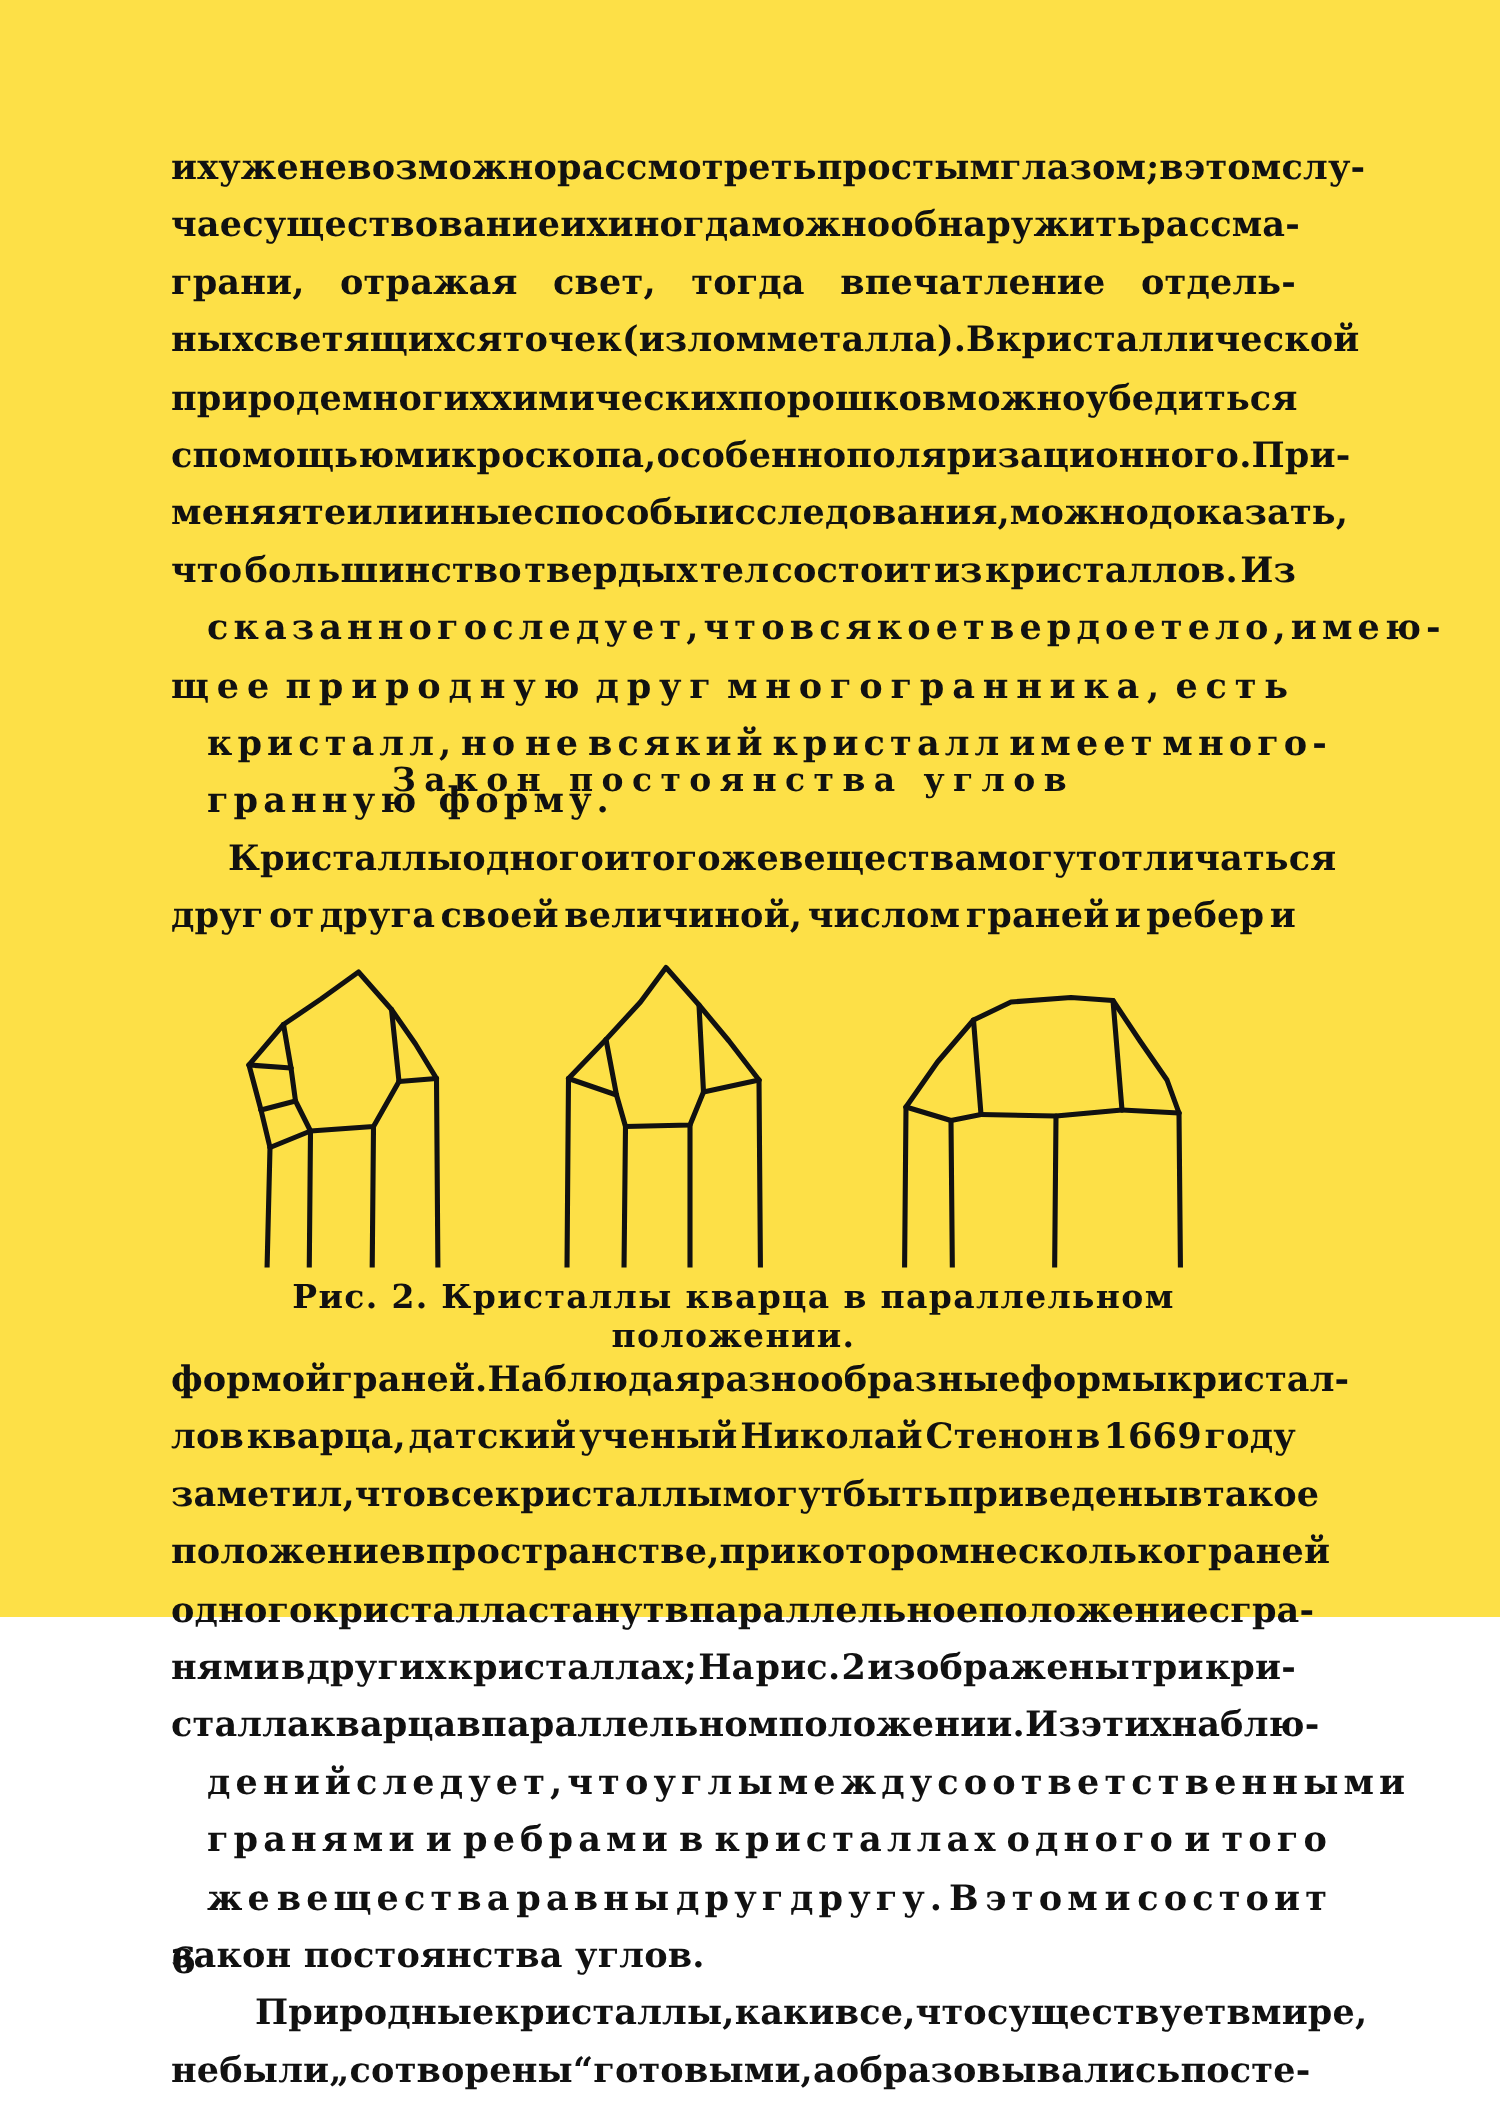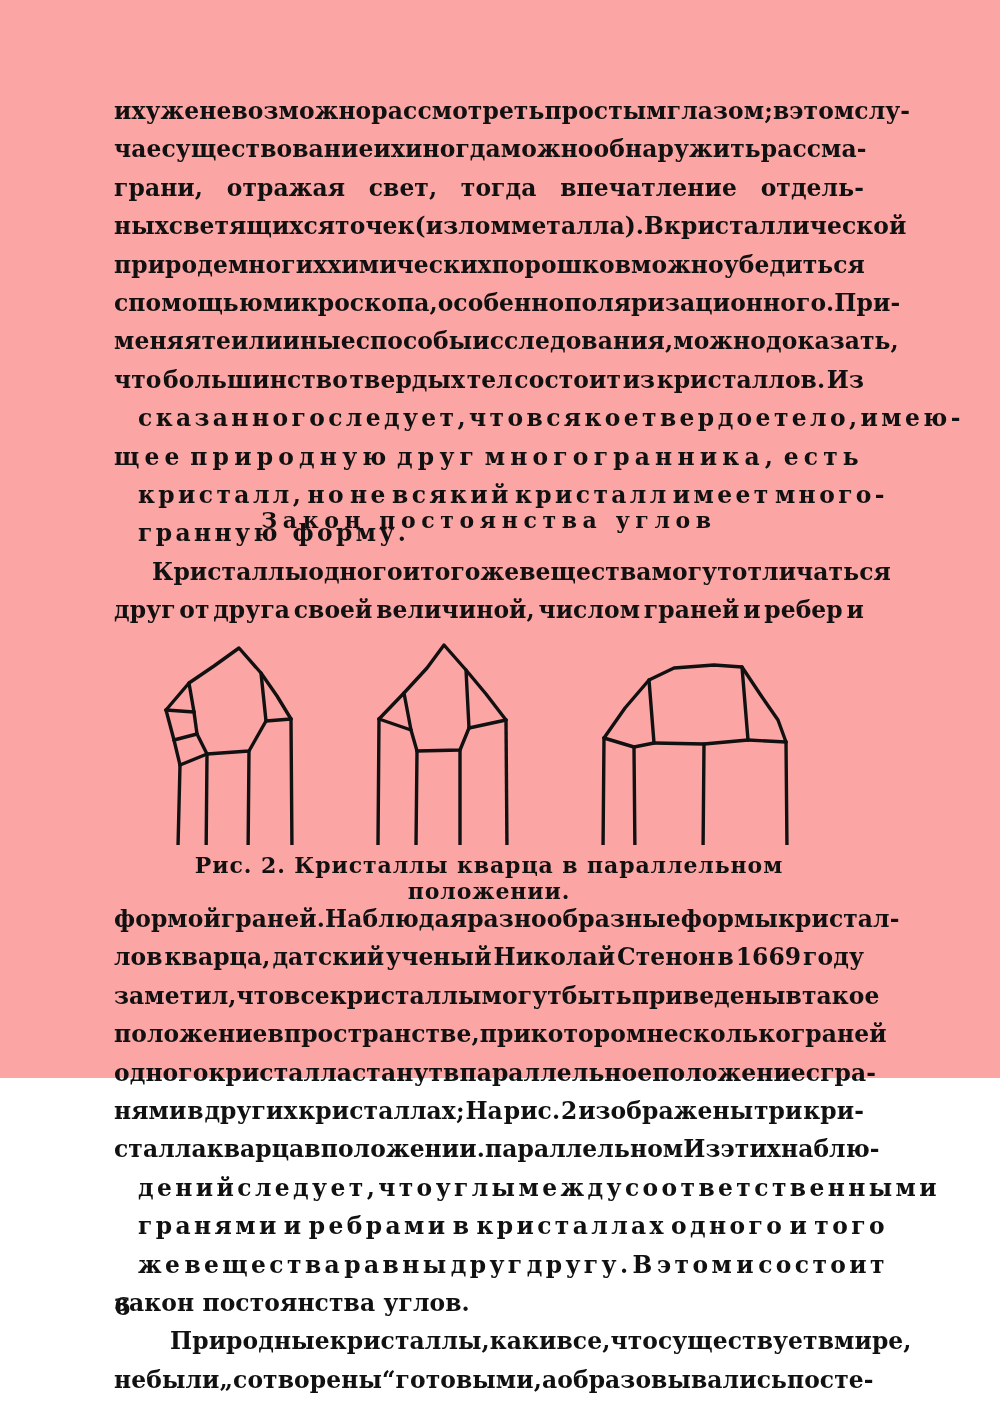--- a/index.html
+++ b/index.html
@@ -15,21 +15,21 @@
     font-family: "DejaVu Serif", "Liberation Serif", serif;
     color: #0b0b0b;
     overflow: hidden;
   }
 
   .page {
     position: absolute;
     left: 0; top: 0;
     width: 1000px;
     height: 1078px;
-    background: #fca5a5;
+    background: #fde047;
   }
 
   
   .para {
     margin: 0;
   }
   .line {
     display: block;
     white-space: pre;
     font-size: 23.4px;
@@ -384,22 +384,22 @@
           <span>рис.</span>
           <span>2</span>
           <span>изображены</span>
           <span>три</span>
           <span>кри-</span>
         </span>
       <span class="line j">
           <span>сталла</span>
           <span>кварца</span>
           <span>в</span>
+          <span>параллельном</span>
           <span>положении.</span>
-          <span>параллельном</span>
           <span>Из</span>
           <span>этих</span>
           <span>наблю-</span>
         </span>
       <span class="line j sp">
           <span>дений</span>
           <span>следует,</span>
           <span>что</span>
           <span>углы</span>
           <span>между</span>

